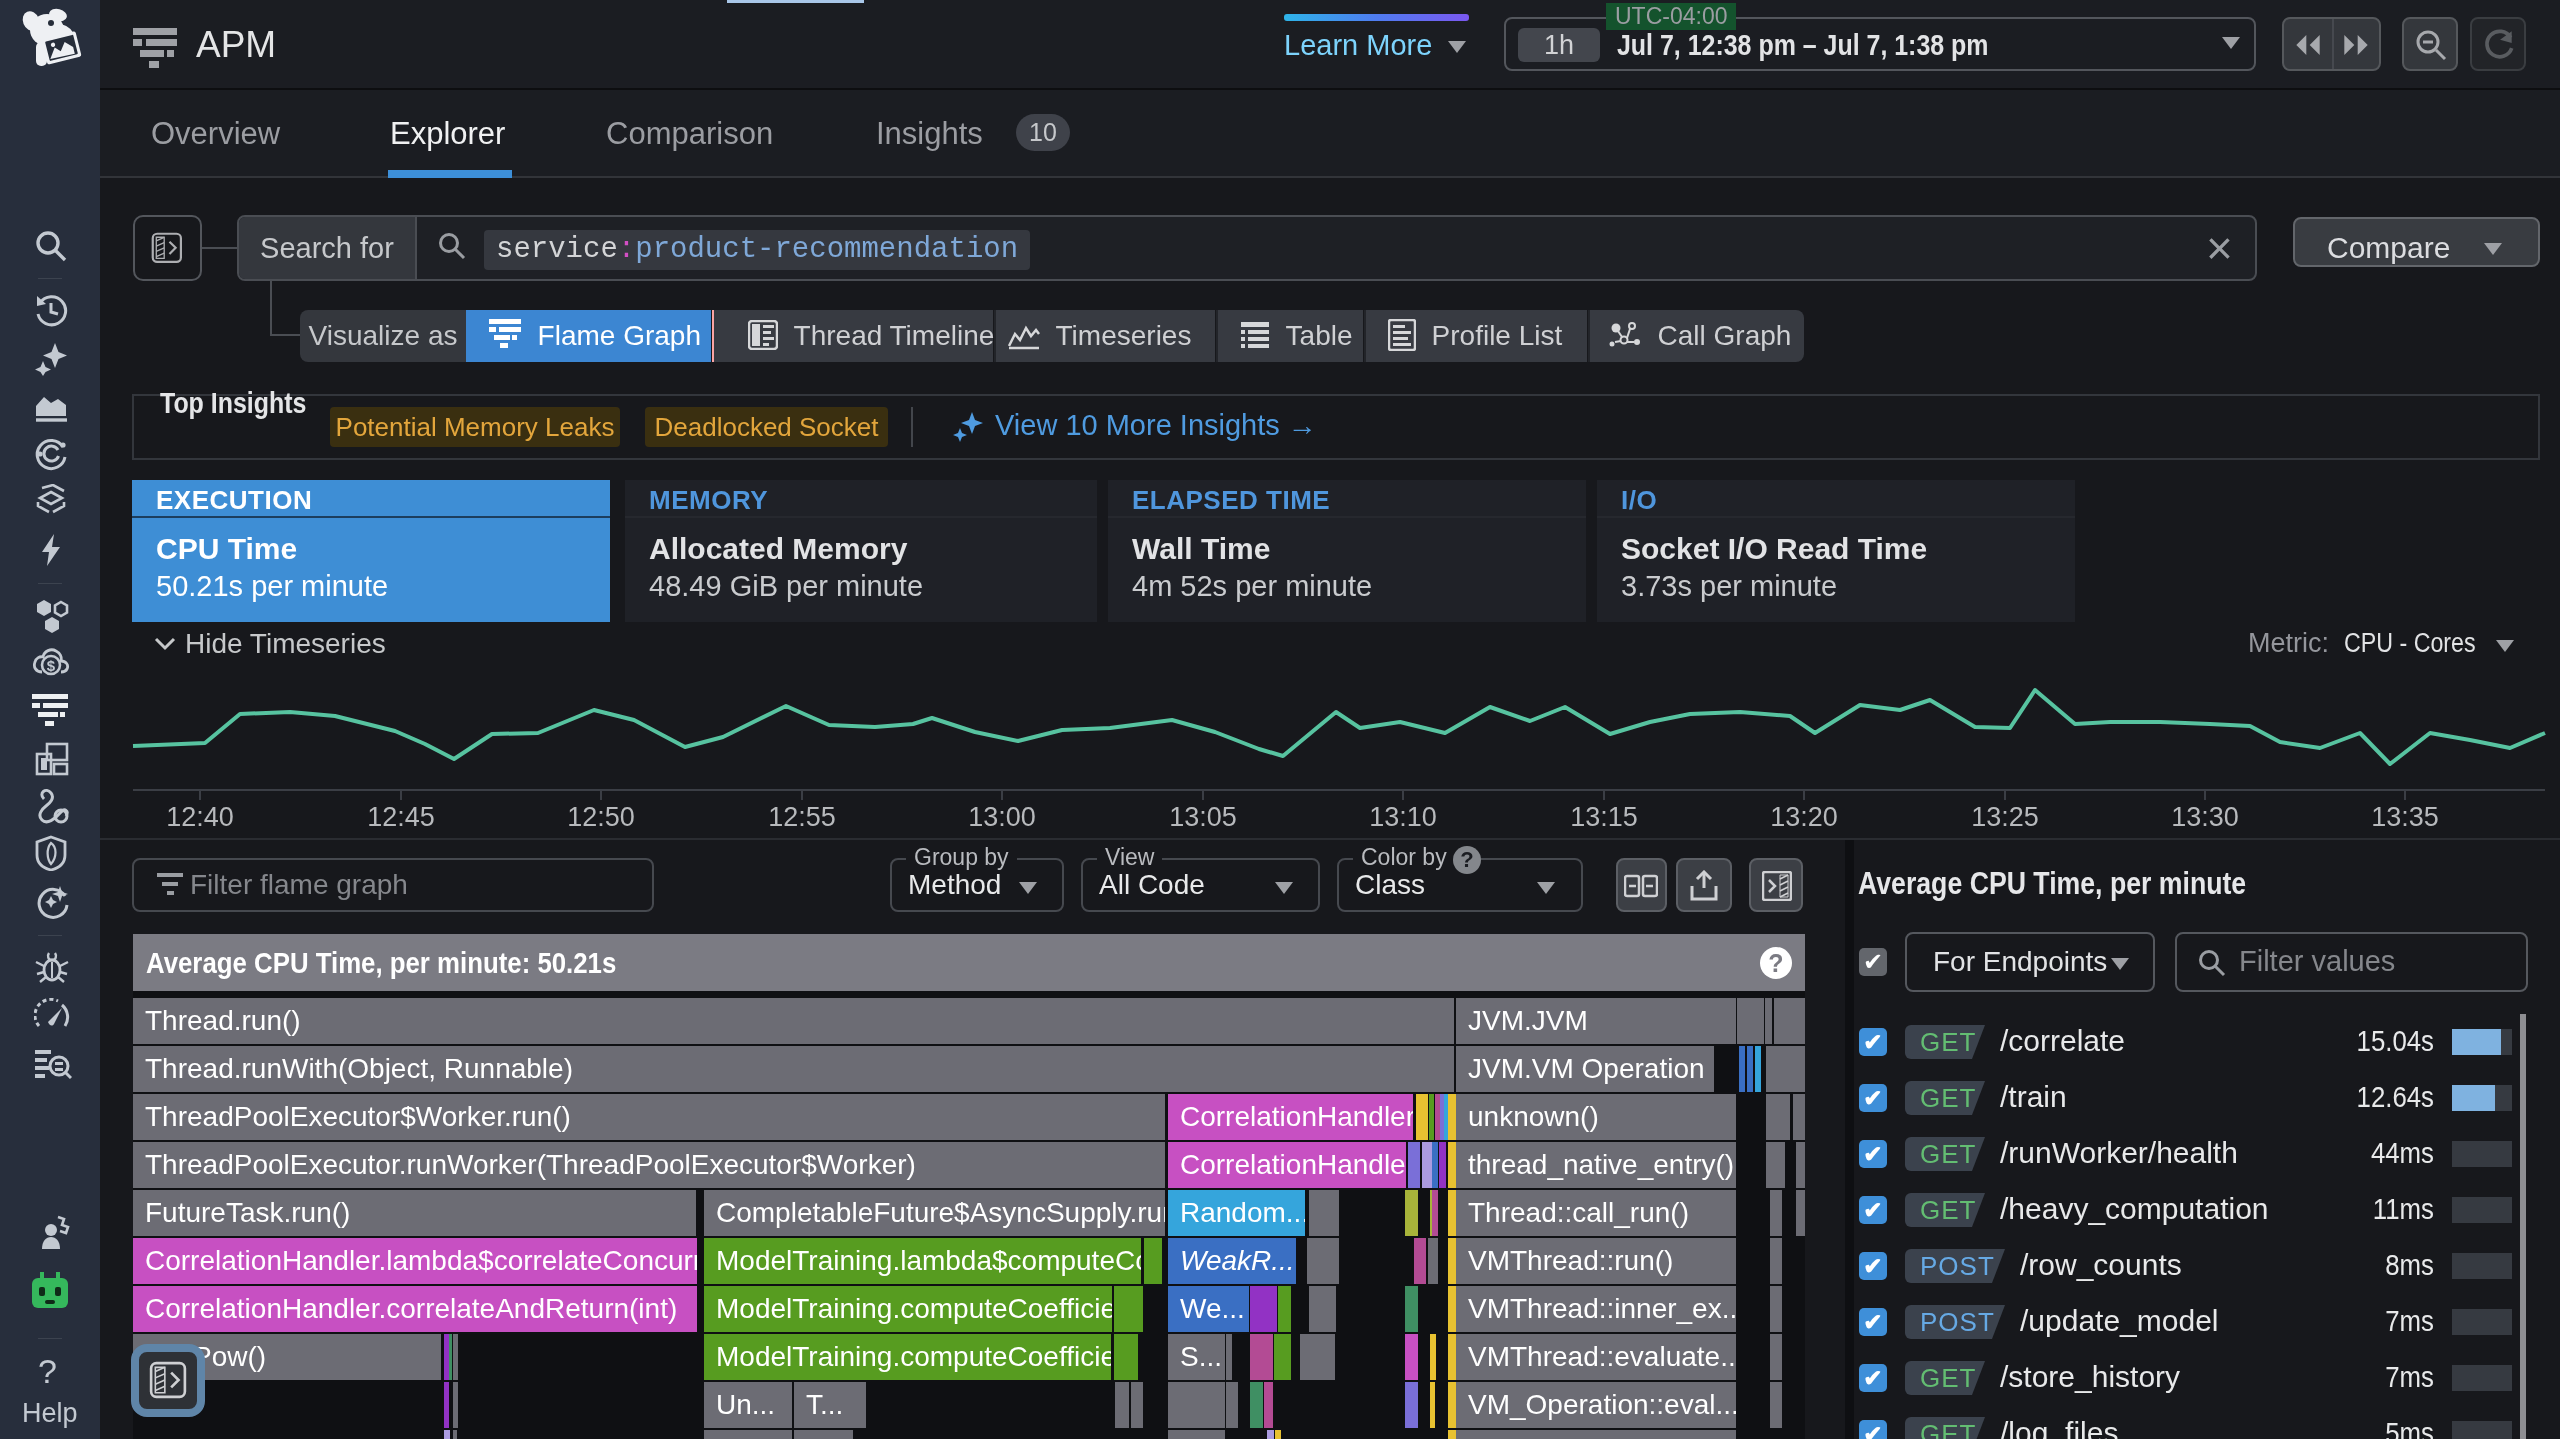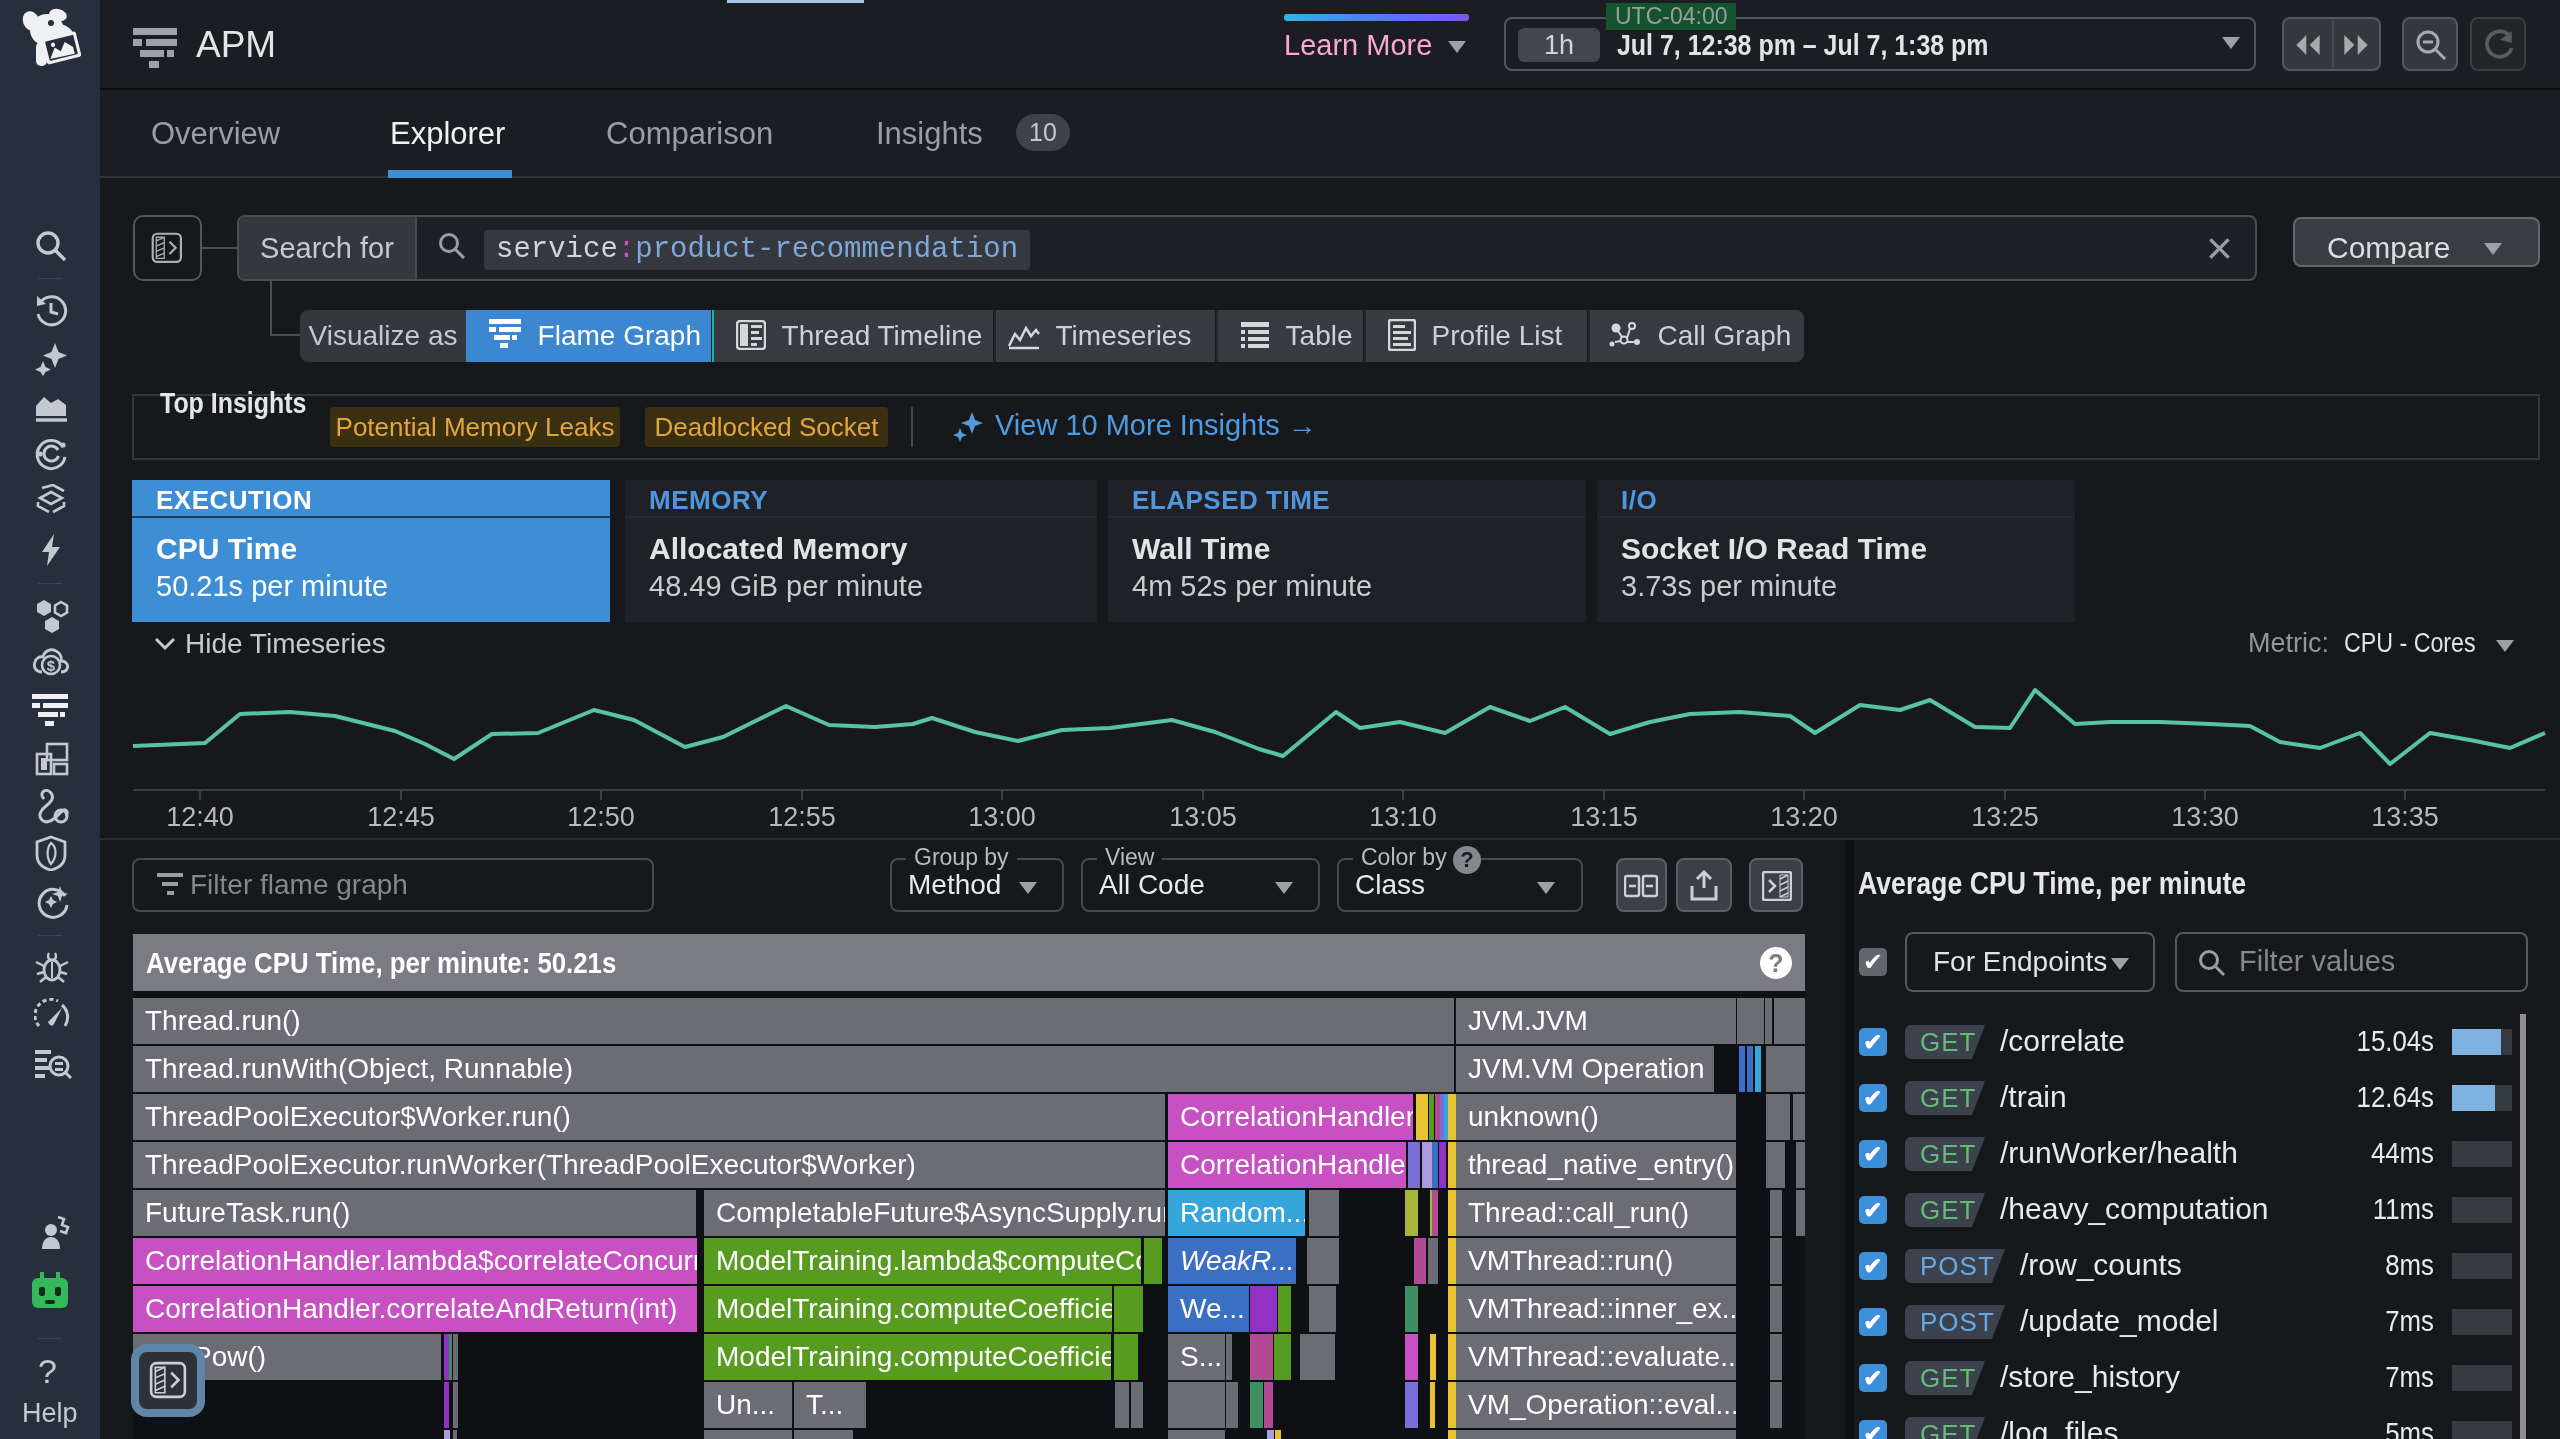--- a/index.html
+++ b/index.html
@@ -11,21 +11,21 @@
 
 
 #sidebar { position:absolute; left:0; top:0; width:100px; height:1439px; background:#272e3c; }
 .sdiv { position:absolute; left:38px; width:24px; height:1px; background:#3c434f; }
 
 
 #topbar { position:absolute; left:100px; top:0; width:2460px; height:90px; background:#1b1d22; border-bottom:2px solid #0d0e10; }
 #apmtitle { position:absolute; left:196px; top:24px; font-size:37px; color:#e4e5e6; }
 #topblue { position:absolute; left:727px; top:0; width:137px; height:3px; background:#a9c7e9; }
 .learnbar { position:absolute; left:1284px; top:14px; width:185px; height:7px; border-radius:3px; background:linear-gradient(90deg,#2eb4e9,#4f7cf0,#7a58f0); }
-#learnmore { position:absolute; left:1284px; top:29px; font-size:29px; color:#f9a8d4;text-align:center; }
+#learnmore { position:absolute; left:1284px; top:29px; font-size:29px; color:#7dd3fc;text-align:center; }
 .caret { display:inline-block; width:0; height:0; border-left:9px solid transparent; border-right:9px solid transparent; border-top:12px solid #9ea0a5; vertical-align:middle; }
 #timebox { position:absolute; left:1504px; top:17px; width:752px; height:54px; border:2px solid #53565c; border-radius:8px; }
 #utclabel { position:absolute; left:1606px; top:3px; font-size:23px; color:#9b9da2; background:#14532d; padding:0 9px; }
 #chip1h { position:absolute; left:1518px; top:28px; width:82px; height:34px; background:#43464d; border-radius:6px; color:#d2d3d5; font-size:27px; text-align:center; line-height:34px; }
 #datetext { position:absolute; left:1617px; top:29px; font-size:29px; font-weight:bold; color:#e2e3e5; }
 .topbtn { position:absolute; top:17px; height:54px; border:2px solid #55585c; border-radius:8px; background:#34373c; color:#a7a9ad; }
 
 
 #tabs { position:absolute; left:100px; top:90px; width:2460px; height:88px; background:#1b1d22; border-bottom:2px solid #323439; }
 .tab { position:absolute; top:116px; font-size:31px; color:#9b9da2; }
@@ -286,21 +286,21 @@
 
 <div id="vizlabel">Visualize as</div>
 <div class="vizbtn" style="left:466px;width:245px;background:#3c86d2;color:#fff;padding-left:22px;"><svg width="34" height="30" viewBox="0 0 34 30" style="vertical-align:-4px;">
 <rect x="1" y="0" width="32" height="5" fill="#ffffff"></rect>
 <rect x="1" y="8" width="7" height="5" fill="#ffffff"></rect>
         <rect x="11" y="8" width="22" height="5" fill="#ffffff"></rect>
 <rect x="6" y="16" width="16" height="5" fill="#ffffff"></rect>
         <rect x="24" y="16" width="5" height="5" fill="#ffffff"></rect>
 <rect x="12" y="24" width="8" height="5" fill="#ffffff"></rect>
       </svg>&nbsp;&nbsp;Flame Graph</div>
-<div class="vizbtn" style="left:712px;width:281px;padding-left:22px;border-left:2px solid #14b8a6;"><svg width="30" height="30" viewBox="0 0 30 30" style="vertical-align:-5px;">
+<div class="vizbtn" style="left:712px;width:281px;padding-left:34px;border-left:2px solid #fca5a5;"><svg width="30" height="30" viewBox="0 0 30 30" style="vertical-align:-5px;">
 <rect x="1" y="1" width="28" height="28" rx="3" fill="none" stroke="#d6d7d9" stroke-width="2.5"></rect>
 <rect x="4" y="4" width="8" height="22" fill="#d6d7d9"></rect>
 <rect x="15" y="5" width="11" height="3" fill="#d6d7d9"></rect>
         <rect x="15" y="11" width="8" height="3" fill="#d6d7d9"></rect>
 <rect x="15" y="17" width="11" height="3" fill="#d6d7d9"></rect>
         <rect x="15" y="23" width="6" height="3" fill="#d6d7d9"></rect>
       </svg>&nbsp;&nbsp;Thread Timeline</div>
 <div class="vizbtn" style="left:994px;width:221px;padding-left:12px;border-left:2px solid #222429;"><svg width="32" height="30" viewBox="0 0 32 30" style="vertical-align:-5px;">
 <polyline points="1,26 7,14 12,20 18,8 23,16 28,10 31,14" fill="none" stroke="#d6d7d9" stroke-width="2.5"></polyline>
 <line x1="1" y1="28" x2="31" y2="28" stroke="#d6d7d9" stroke-width="2.5"></line>

